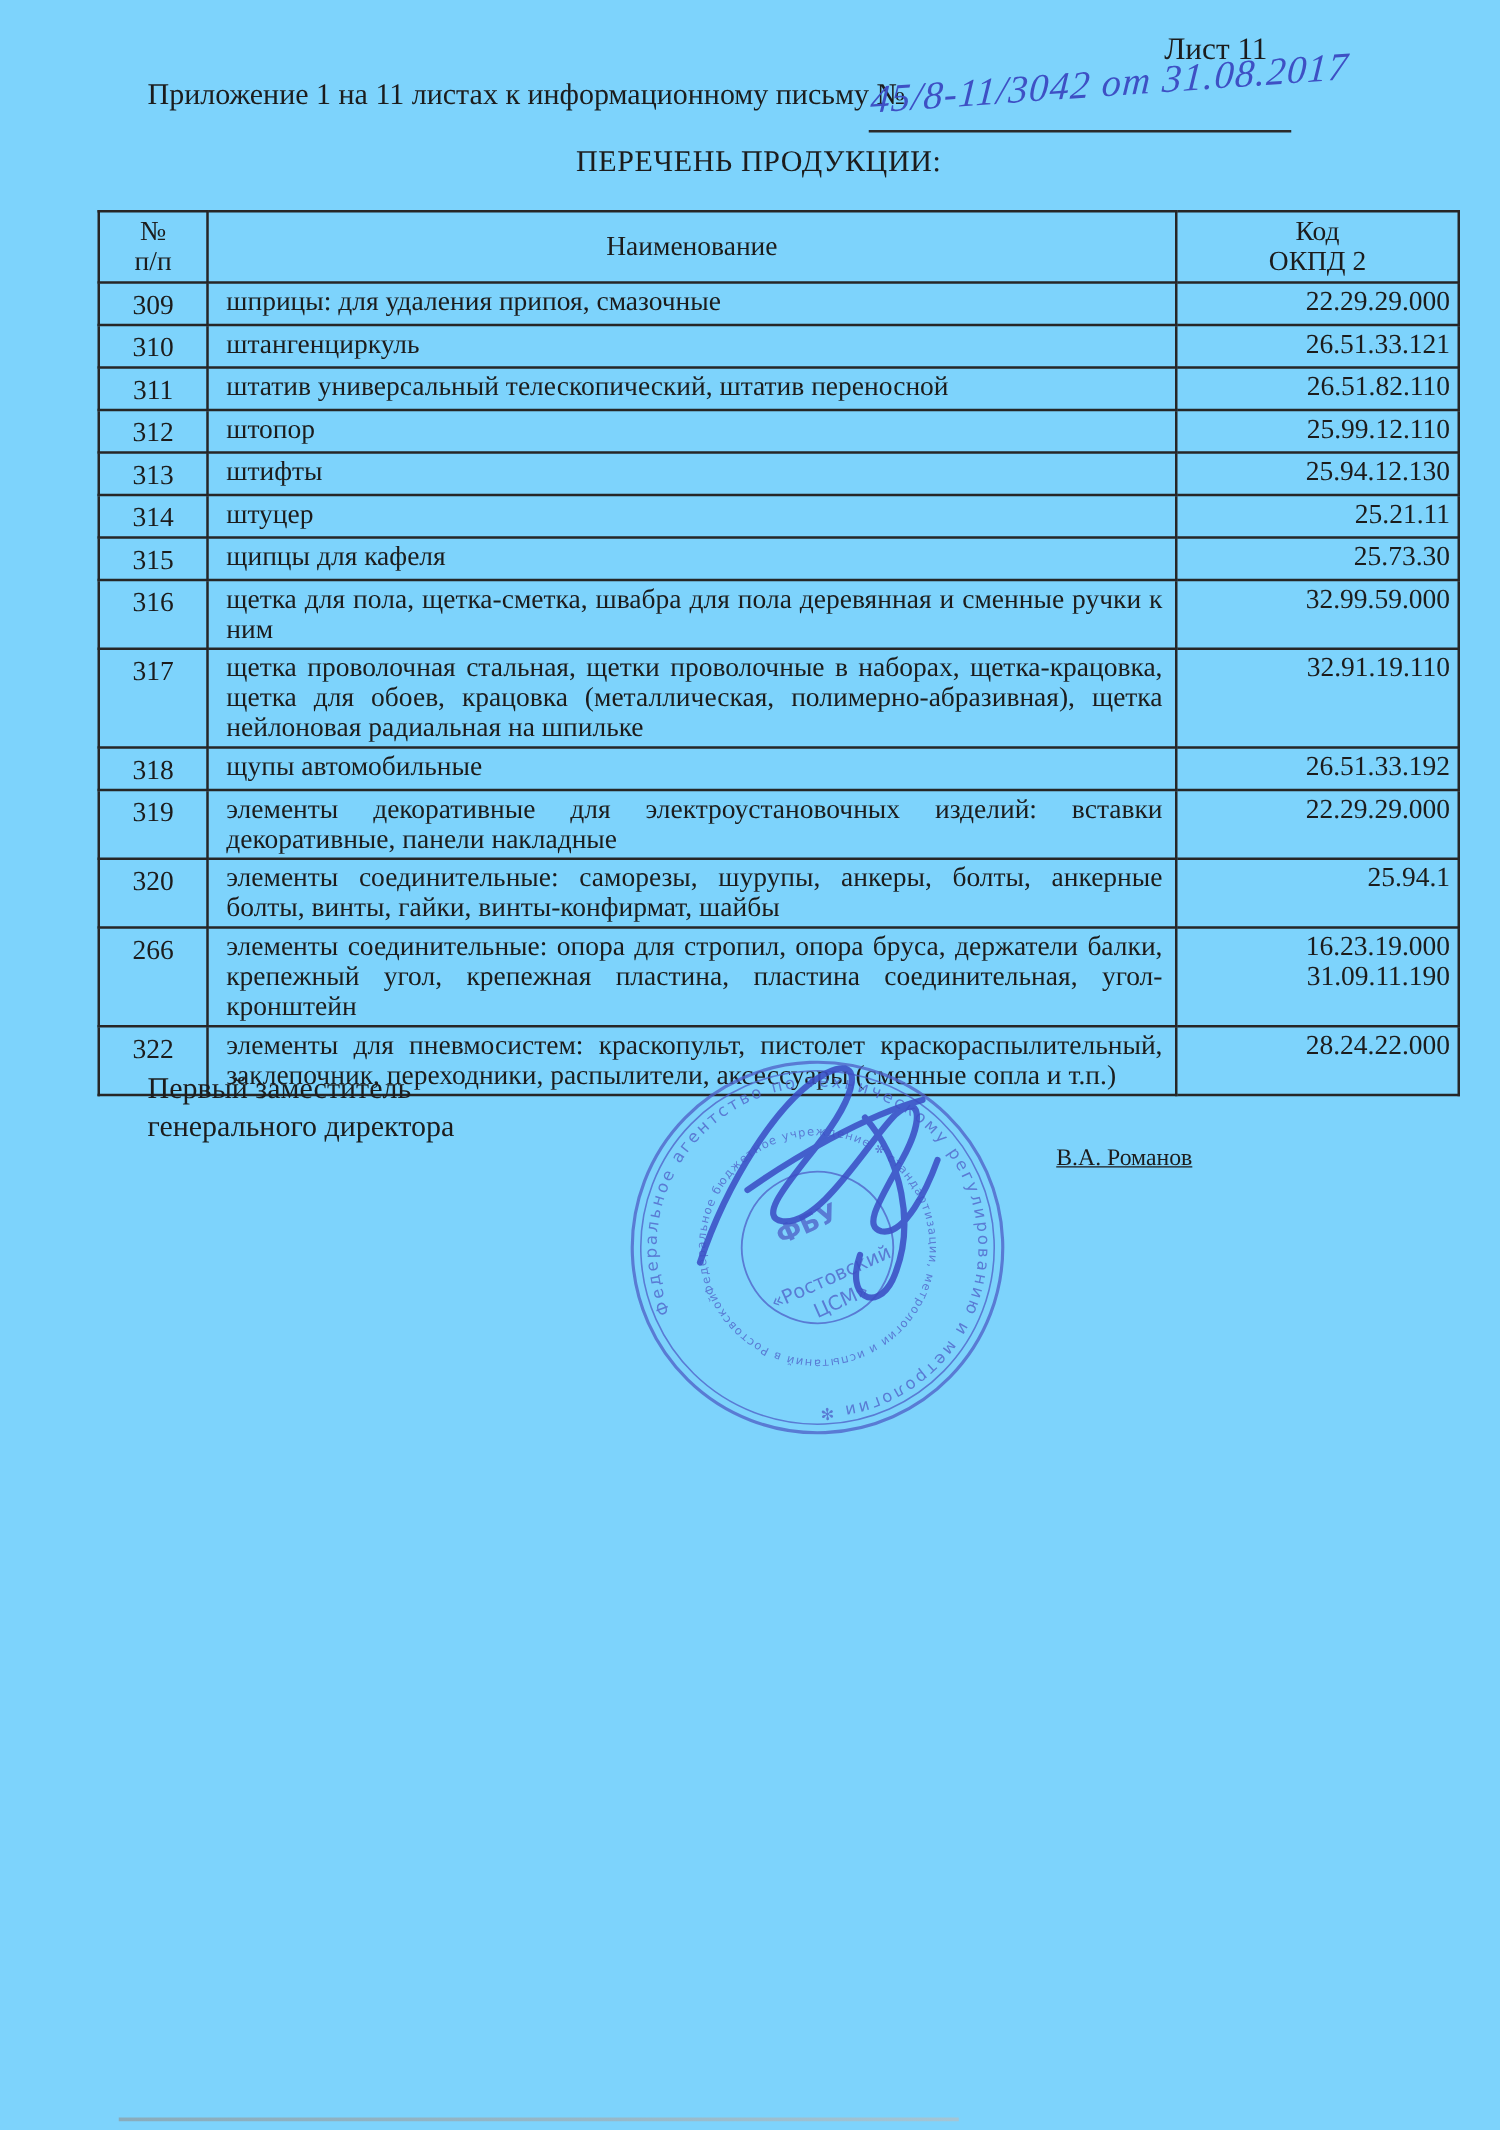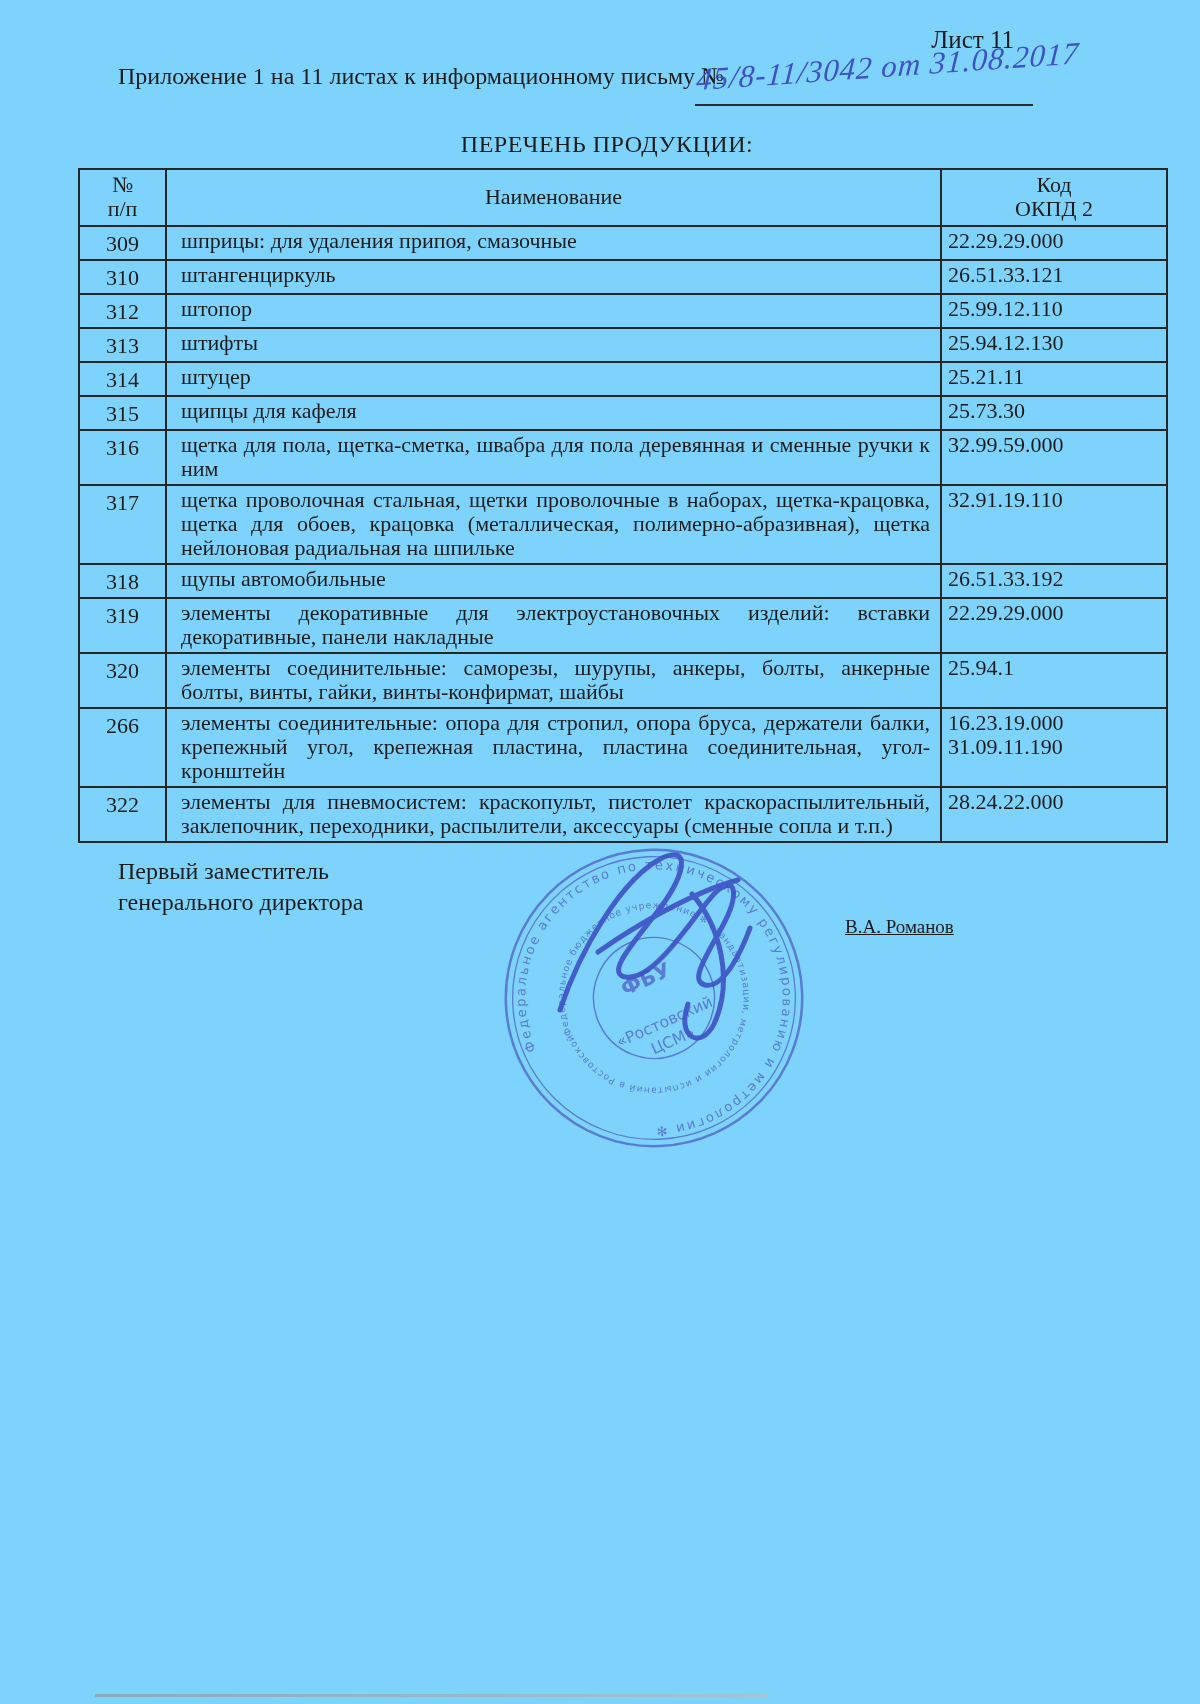--- a/index.html
+++ b/index.html
@@ -30,21 +30,21 @@
     color:#3e50c4;
     transform:rotate(-4deg) skewX(-8deg);
     white-space:nowrap;
   }
   .number-underline{
     position:absolute;top:104px;left:695px;
     width:338px;height:0;
     border-bottom:2px solid #2b2b2b;
   }
   .list-title{
-    position:absolute;top:131px;left:78px;width:1058px;
+    position:absolute;top:117px;left:78px;width:1058px;
     text-align:center;font-size:24px;letter-spacing:0.5px;
   }
   table.products{
     position:absolute;top:168px;left:78px;
     width:1058px;
     border-collapse:collapse;
     table-layout:fixed;
   }
   table.products th, table.products td{
     border:2px solid #262626;
@@ -62,21 +62,21 @@
   td.c-num{
     text-align:center;vertical-align:top;
     padding:5px 4px 3px;
   }
   td.c-name{
     text-align:justify;text-align-last:left;
     vertical-align:top;
     padding:2px 10px 3px 14px;
   }
   td.c-code{
-    text-align:left;vertical-align:top;
+    text-align:right;vertical-align:top;
     padding:2px 6px 3px;
     white-space:pre-line;
   }
   .signature-position{
     position:absolute;top:856px;left:118px;
     font-size:24px;line-height:31px;
   }
   .signatory-name{
     position:absolute;top:916px;left:845px;
     font-size:19px;
@@ -136,20 +136,25 @@
     <tbody>
         <tr>
       <td class="c-num">309</td>
       <td class="c-name">шприцы: для удаления припоя, смазочные</td>
       <td class="c-code">22.29.29.000</td>
     </tr>
         <tr>
       <td class="c-num">310</td>
       <td class="c-name">штангенциркуль</td>
       <td class="c-code">26.51.33.121</td>
+    </tr>
+        <tr>
+      <td class="c-num">311</td>
+      <td class="c-name">штатив универсальный телескопический, штатив переносной</td>
+      <td class="c-code">26.51.82.110</td>
     </tr>
         <tr>
       <td class="c-num">312</td>
       <td class="c-name">штопор</td>
       <td class="c-code">25.99.12.110</td>
     </tr>
         <tr>
       <td class="c-num">313</td>
       <td class="c-name">штифты</td>
       <td class="c-code">25.94.12.130</td>

